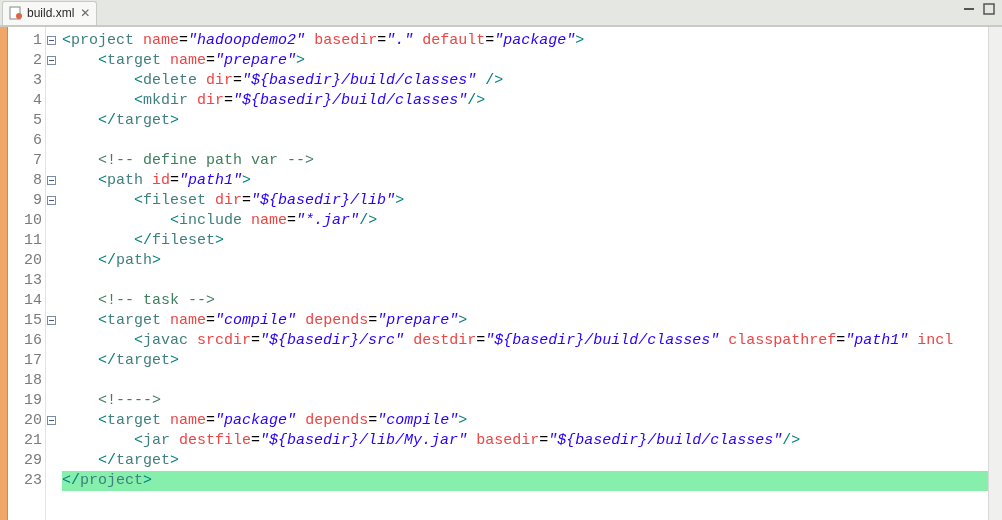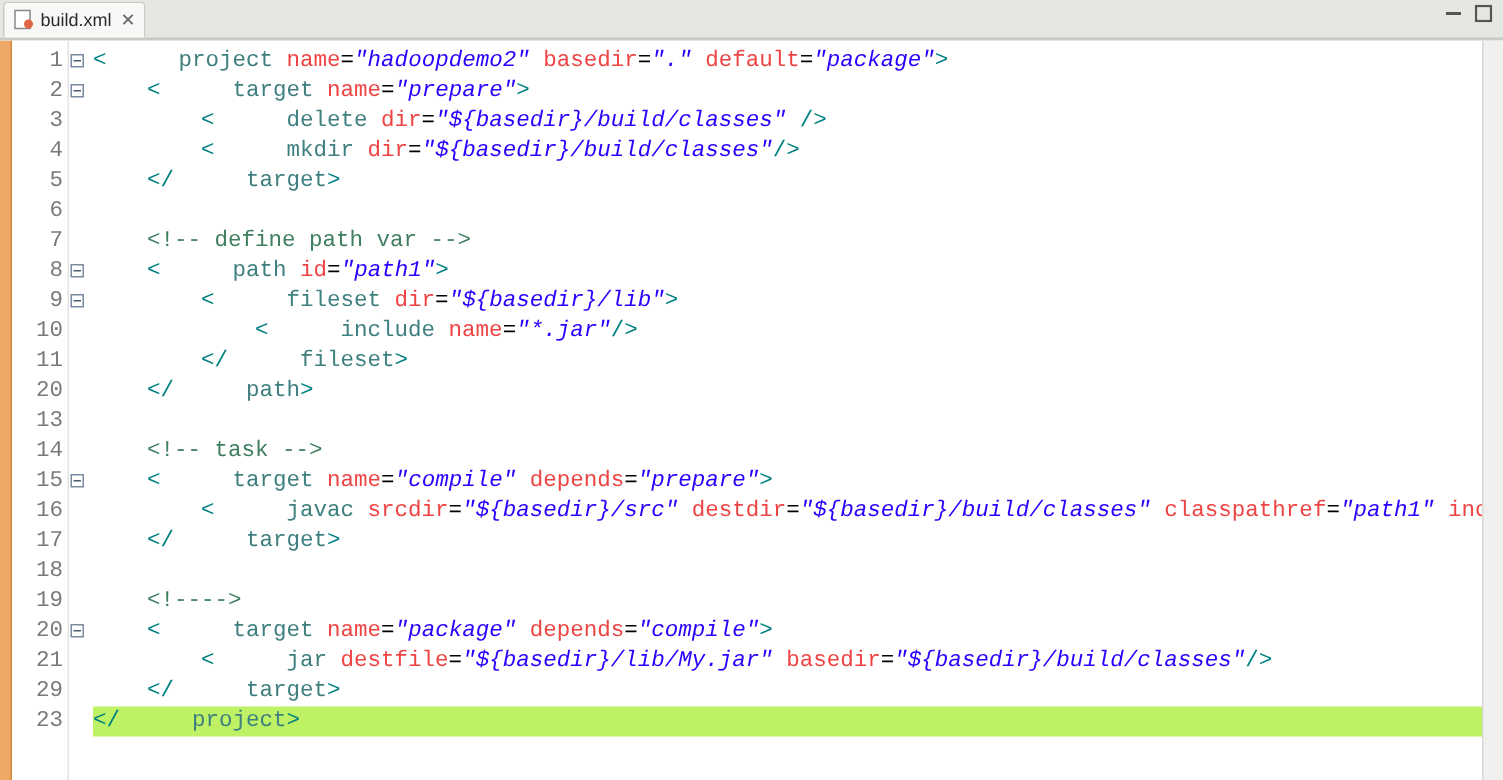--- a/index.html
+++ b/index.html
@@ -118,22 +118,22 @@
     font-size: 15px;
     line-height: 20px;
     padding-top: 4px;
     padding-left: 2px;
     white-space: pre;
     color: #000;
     overflow: hidden;
     position: relative;
   }
   .code-line { height: 20px; }
-  .code-line.sel { background: #bef264; }
-  .t-tag { color: #3f7f7f; margin-left: 48px; }
+  .code-line.sel { background: #86efac; }
+  .t-tag { color: #3f7f7f; }
   .t-attr { color: #ef4444; }
   .t-str { color: #2a00ff; font-style: italic; }
   .t-cmt { color: #3f7f5f; font-family: Liberation Mono, monospace; }
   .t-punct { color: #008080; }
   .vscroll {
     width: 14px;
     background: #f0f0ee;
     border-left: 1px solid #d8d8d6;
   }
 </style>

